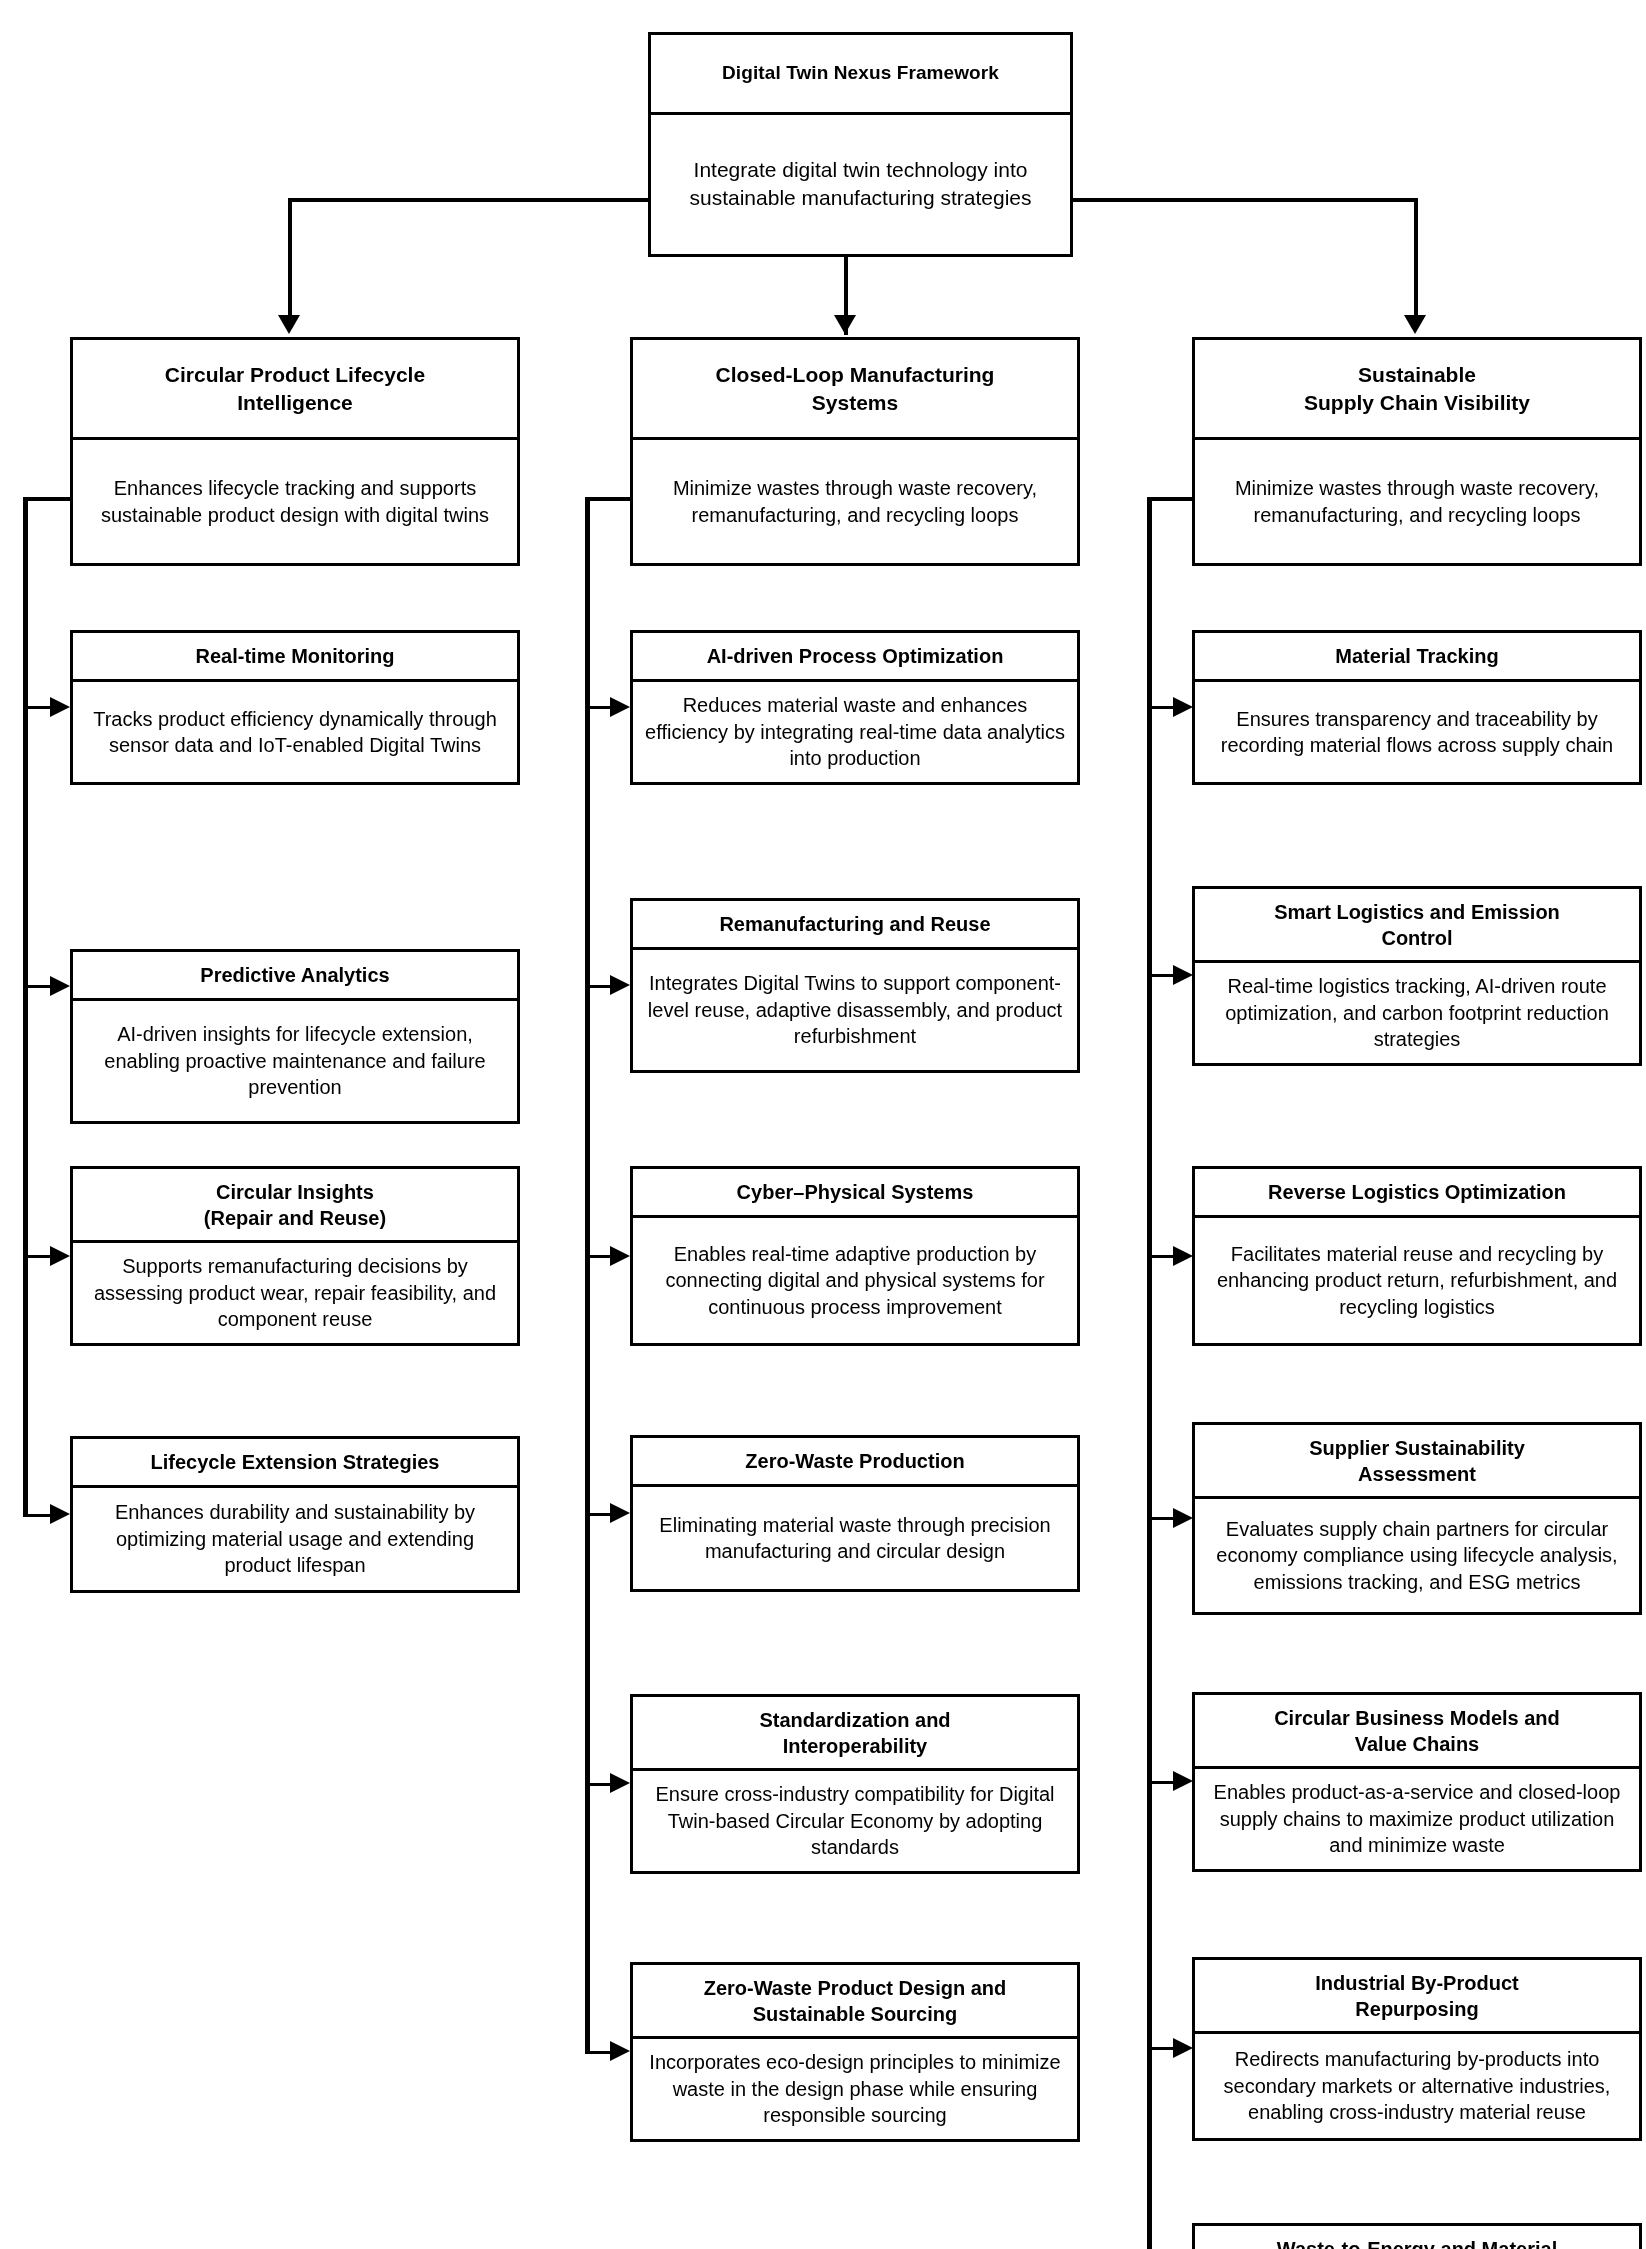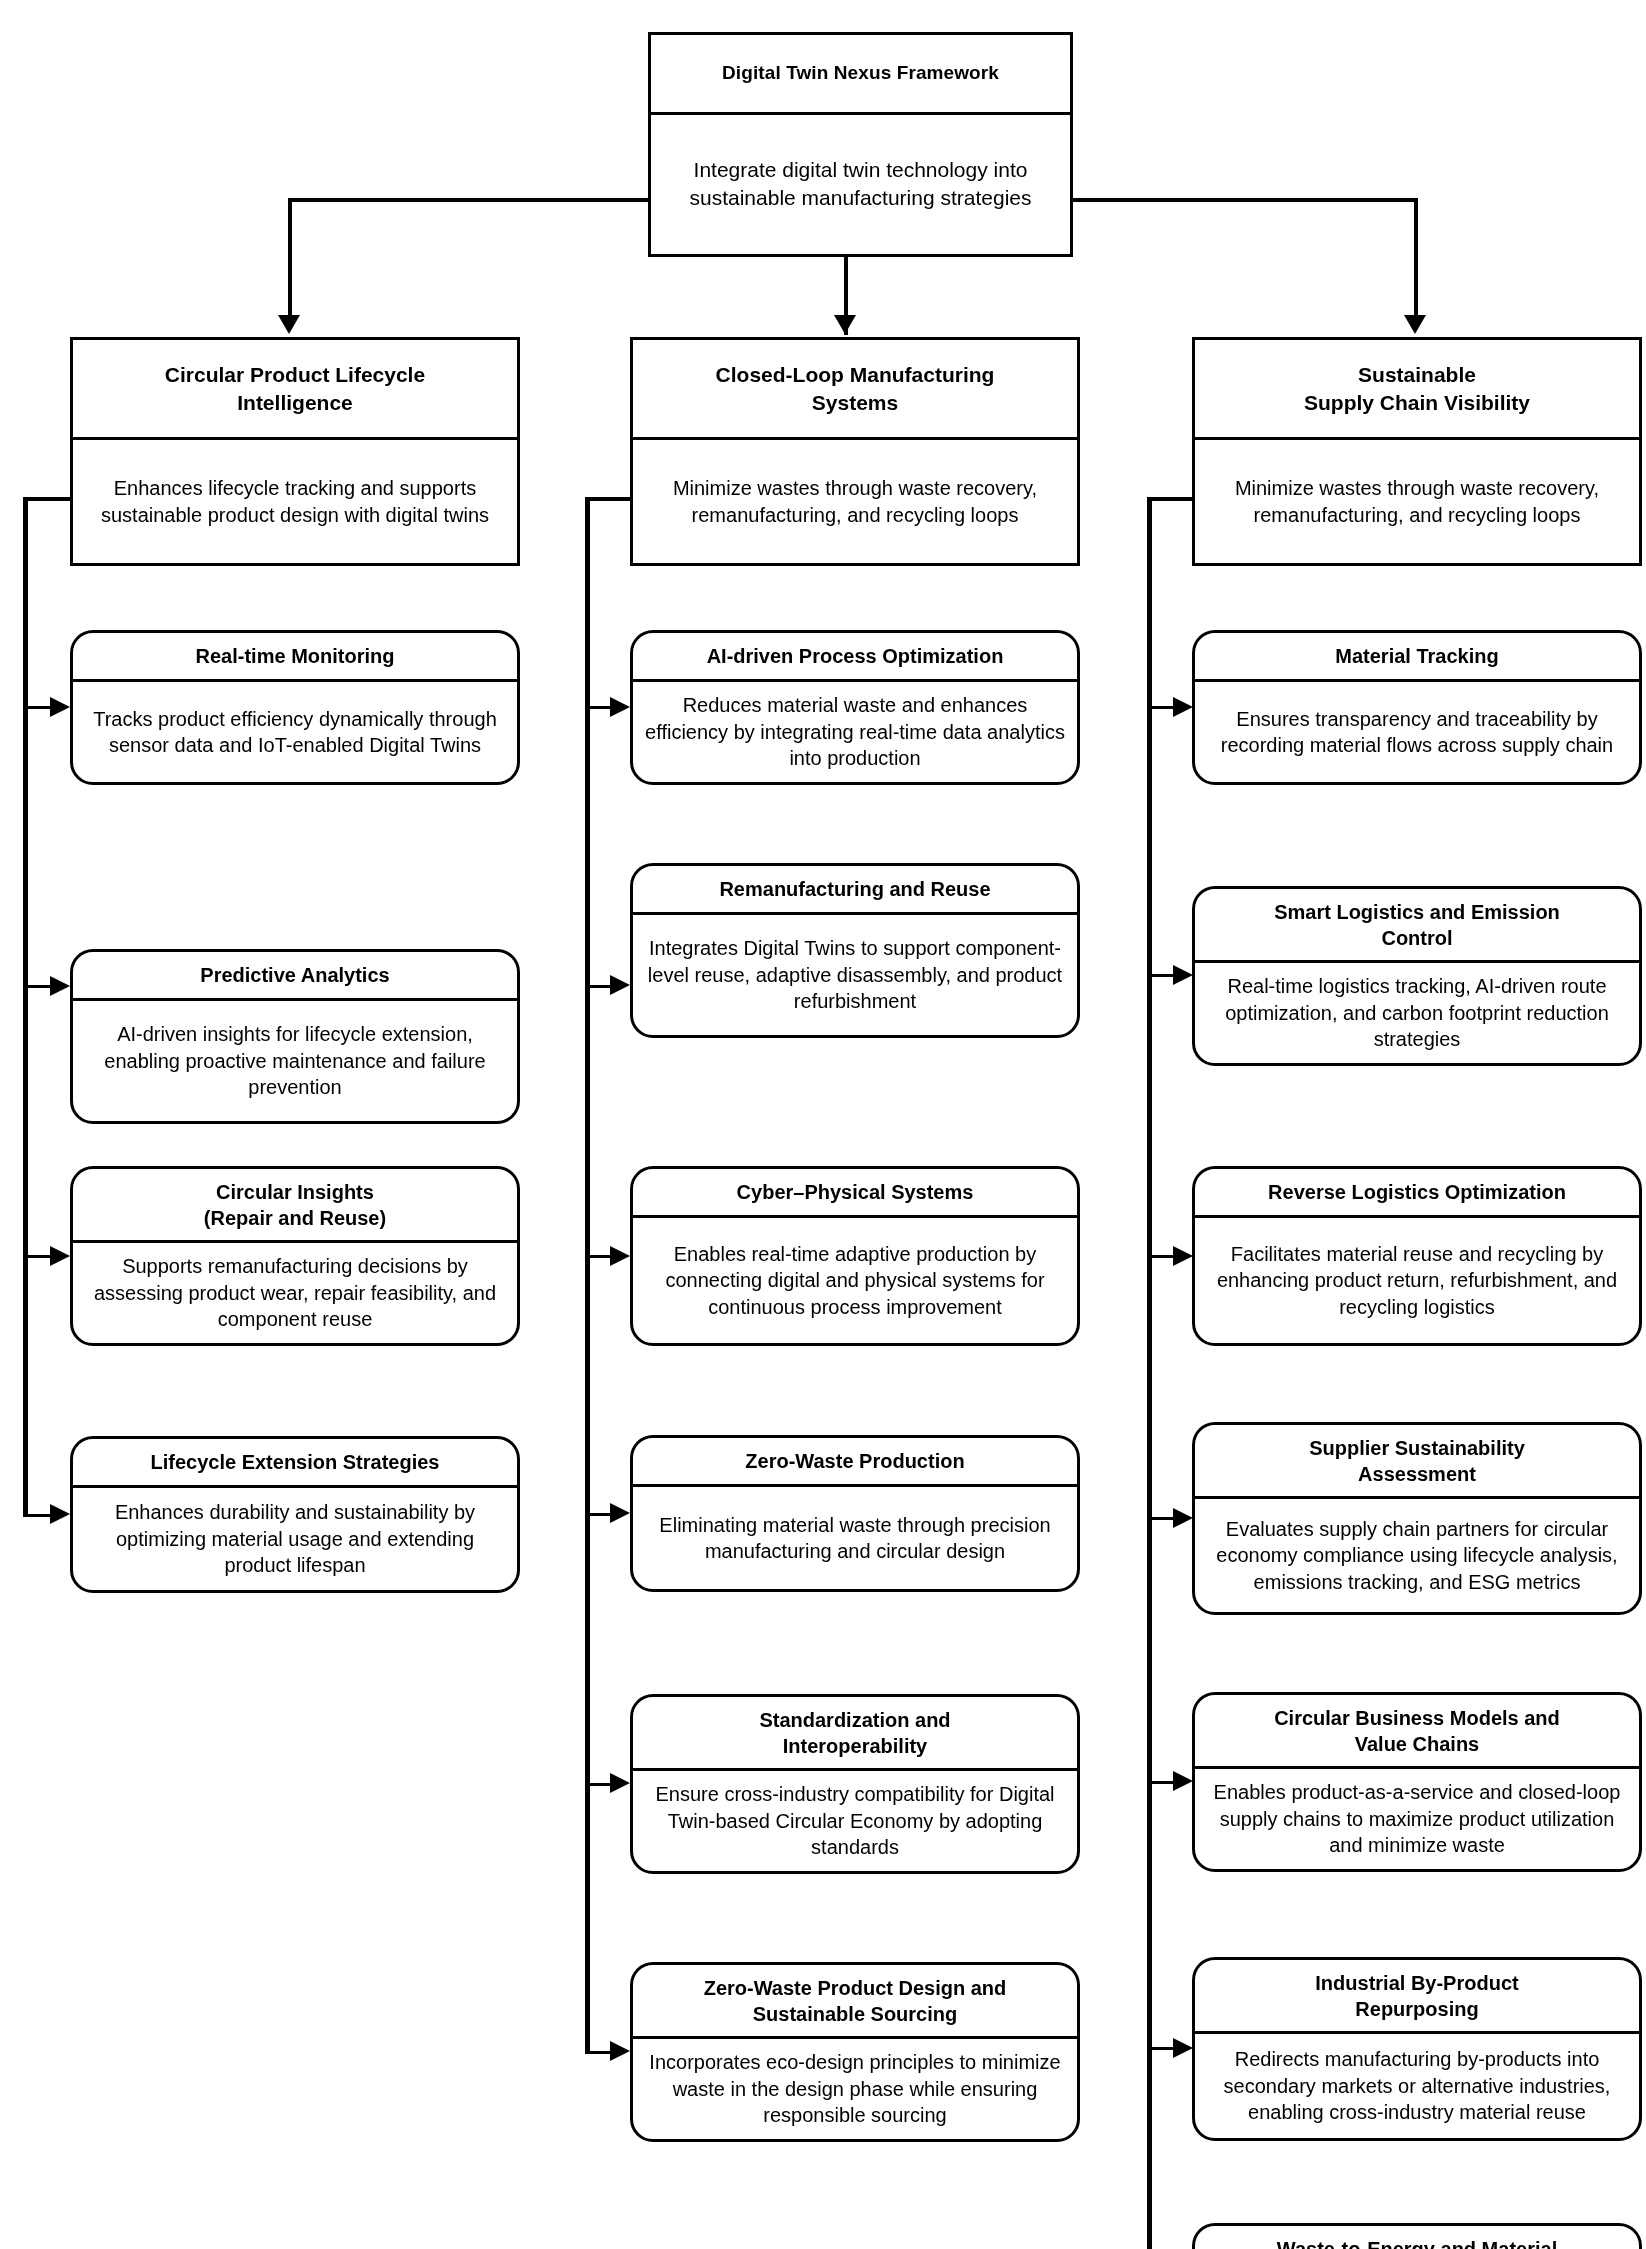--- a/index.html
+++ b/index.html
@@ -59,21 +59,21 @@
 
   
   .l1 { width: 450px; height: 229px; top: 337px; }
   .l1 .node-title { height: 100px; font-size: 21px; }
   .l1 .node-desc  { font-size: 20px; }
   #col1-head { left: 70px; }
   #col2-head { left: 630px; }
   #col3-head { left: 1192px; }
 
   
-  .l2 { width: 450px; border-radius: 23px; }
+  .l2 { width: 450px; }
   .l2 .node-title { font-size: 20px; }
   .l2 .node-desc  { font-size: 20px; }
   .l2.one-line .node-title { height: 49px; }
   .l2.two-line .node-title { height: 74px; }
   #col1-children .l2 { left: 70px; }
   #col2-children .l2 { left: 630px; }
   #col3-children .l2 { left: 1192px; }
 
   
   .hline, .vline {
@@ -200,21 +200,21 @@
       <div class="node l2 one-line" style="top: 1436px; height: 157px;">
         <div class="node-title">Lifecycle Extension Strategies</div>
         <div class="node-desc">Enhances durability and sustainability by optimizing material usage and extending product lifespan</div>
       </div>
     </div>
   <div id="col2-children">
       <div class="node l2 one-line" style="top: 630px; height: 155px;">
         <div class="node-title">AI-driven Process Optimization</div>
         <div class="node-desc">Reduces material waste and enhances efficiency by integrating real-time data analytics into production</div>
       </div>
-      <div class="node l2 one-line" style="top: 863px; height: 175px;">
+      <div class="node l2 one-line" style="top: 898px; height: 175px;">
         <div class="node-title">Remanufacturing and Reuse</div>
         <div class="node-desc">Integrates Digital Twins to support component-level reuse, adaptive disassembly, and product refurbishment</div>
       </div>
       <div class="node l2 one-line" style="top: 1166px; height: 180px;">
         <div class="node-title">Cyber–Physical Systems</div>
         <div class="node-desc">Enables real-time adaptive production by connecting digital and physical systems for continuous process improvement</div>
       </div>
       <div class="node l2 one-line" style="top: 1435px; height: 157px;">
         <div class="node-title">Zero-Waste Production</div>
         <div class="node-desc">Eliminating material waste through precision manufacturing and circular design</div>

